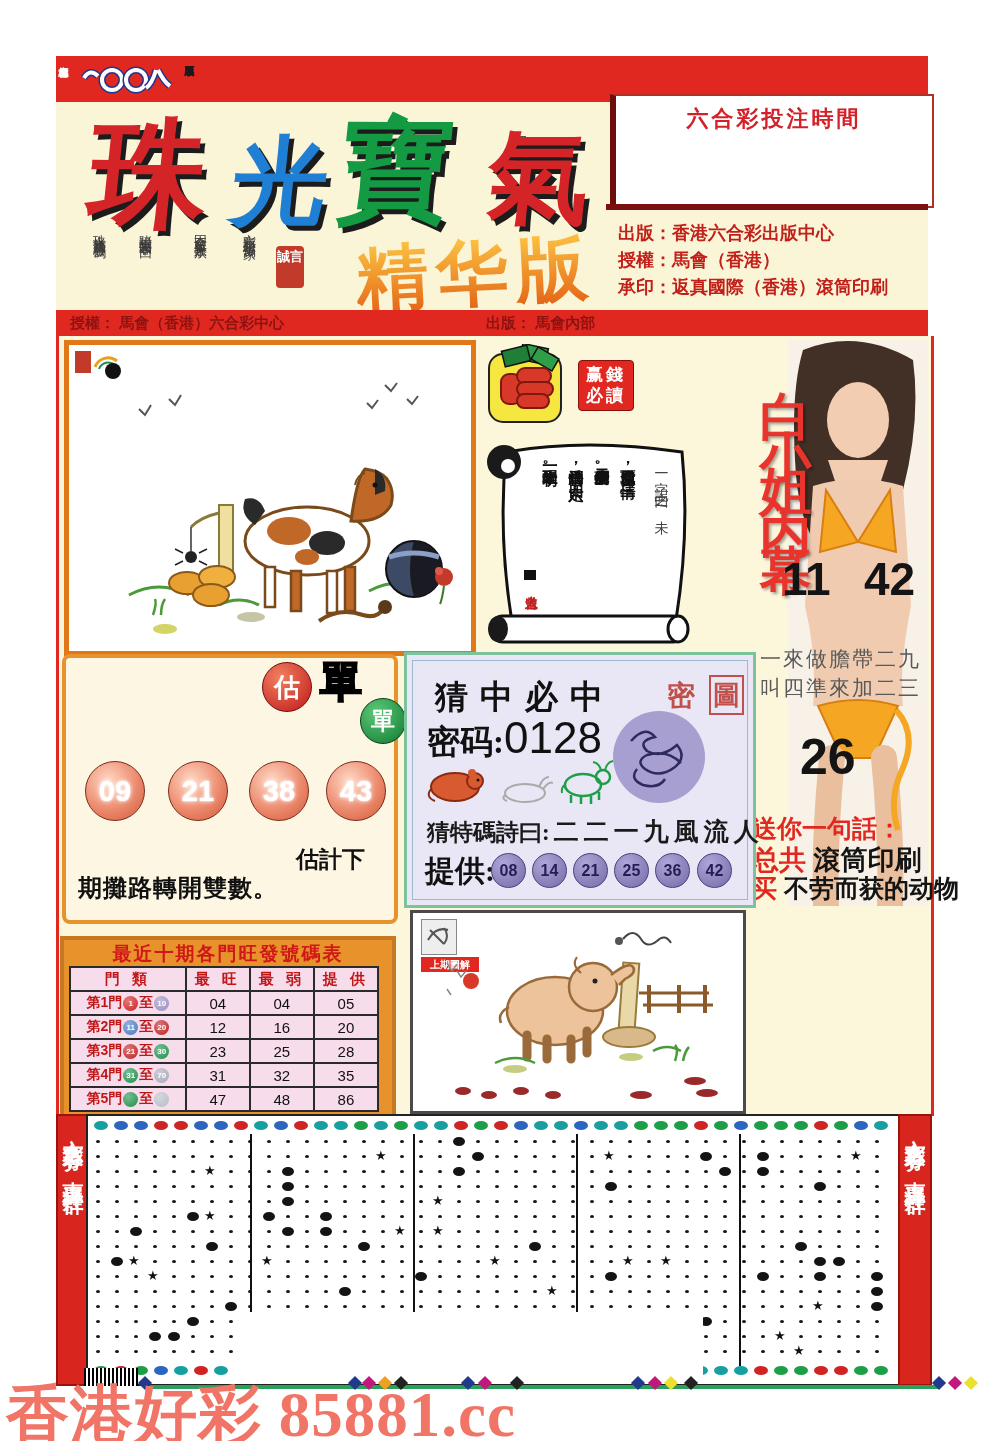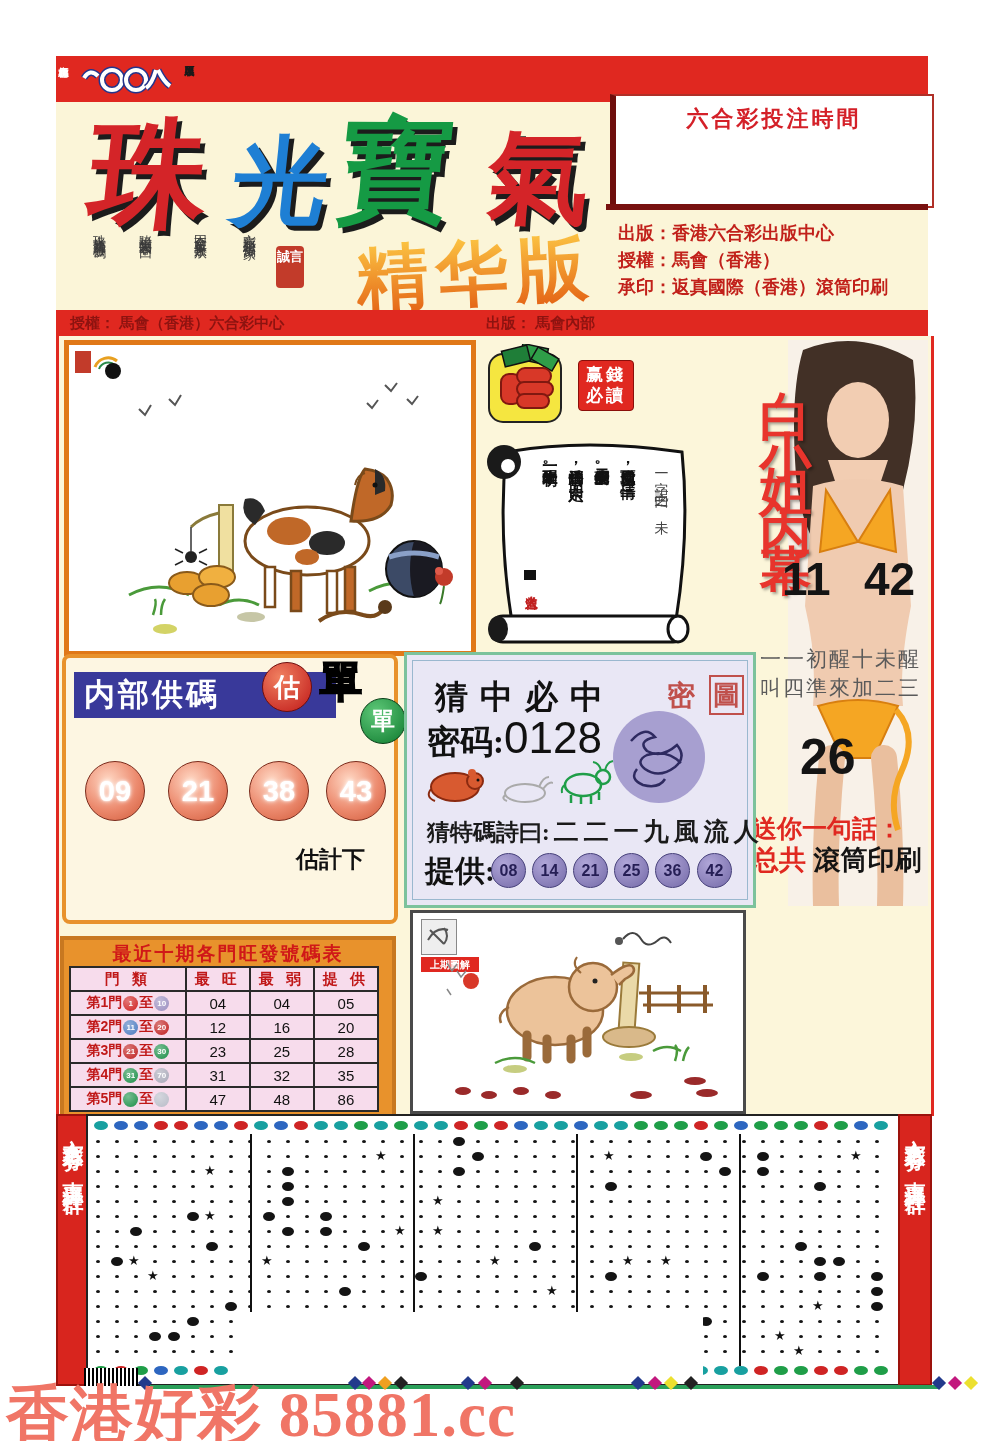--- a/index.html
+++ b/index.html
@@ -274,39 +274,43 @@
       <path d="M25 146 q45 -14 90 0 l8 120 q-12 60 -8 100 l-90 0 q4 -50 -8 -100z" fill="#f0cbb0"></path>
       <path d="M38 150 l32 52 l-38 10z M102 150 l-32 52 l38 10z" fill="#f5a623" stroke="#d87f10" stroke-width="2"></path>
       <path d="M30 366 q40 -12 80 0 l-24 52 h-32z" fill="#f5a623" stroke="#d87f10" stroke-width="2"></path>
       <path d="M44 418 q-8 80 -6 148 M96 418 q8 80 6 148" stroke="#eabf9e" stroke-width="26" fill="none" stroke-linecap="round"></path>
       <path d="M108 370 q22 24 6 60 q-14 30 -4 60" stroke="#f5a623" stroke-width="6" fill="none"></path>
     </svg>
   </div>
   <div class="abs insider vtext">白小姐内幕</div>
   <span class="abs big-num" style="left:782px;top:552px">11</span>
   <span class="abs big-num" style="left:864px;top:552px">42</span>
-  <div class="abs tip-line" style="top:645px">一一初醒十未醒</div>
+  <div class="abs tip-line" style="top:645px">一來做膽帶二九</div>
   <div class="abs tip-line" style="top:674px">叫四準來加二三</div>
   <span class="abs big-num" style="left:800px;top:728px;font-size:50px">26</span>
   <div class="abs gift" style="left:752px;top:812px;font-size:25px;color:#e02820">送你一句話：</div>
   <div class="abs gift" style="left:752px;top:842px;font-size:27px">
     <span class="red">总共</span>
     <span class="blk">滾筒印刷</span>
   </div>
+  <div class="abs gift" style="left:752px;top:872px;font-size:25px">
+    <span class="red">买</span>
+    <span class="blk">不劳而获的动物</span>
+  </div>
 
   <div class="abs supply-box">
-    <div class="supply-banner">内部供碼</div>
     <div class="ball-gu">估</div>
     <div class="char-dan">單</div>
     <div class="ball-dan">單</div>
     <div class="sball" style="left:19px">09</div>
     <div class="sball" style="left:102px">21</div>
     <div class="sball" style="left:183px">38</div>
     <div class="sball" style="left:260px">43</div>
     <div class="note1">估計下</div>
+    <div class="note2">期攤路轉開雙數。</div>
   </div>
 
   <div class="abs guess-box">
     <div class="gb-title">猜中必中</div>
     <span class="gb-mi">密</span>
     <span class="gb-tu">圖</span>
     <div class="gb-pass">
       <span class="lbl">密码:</span><span class="val">0128</span>
     </div>
     <div class="gb-circle">

